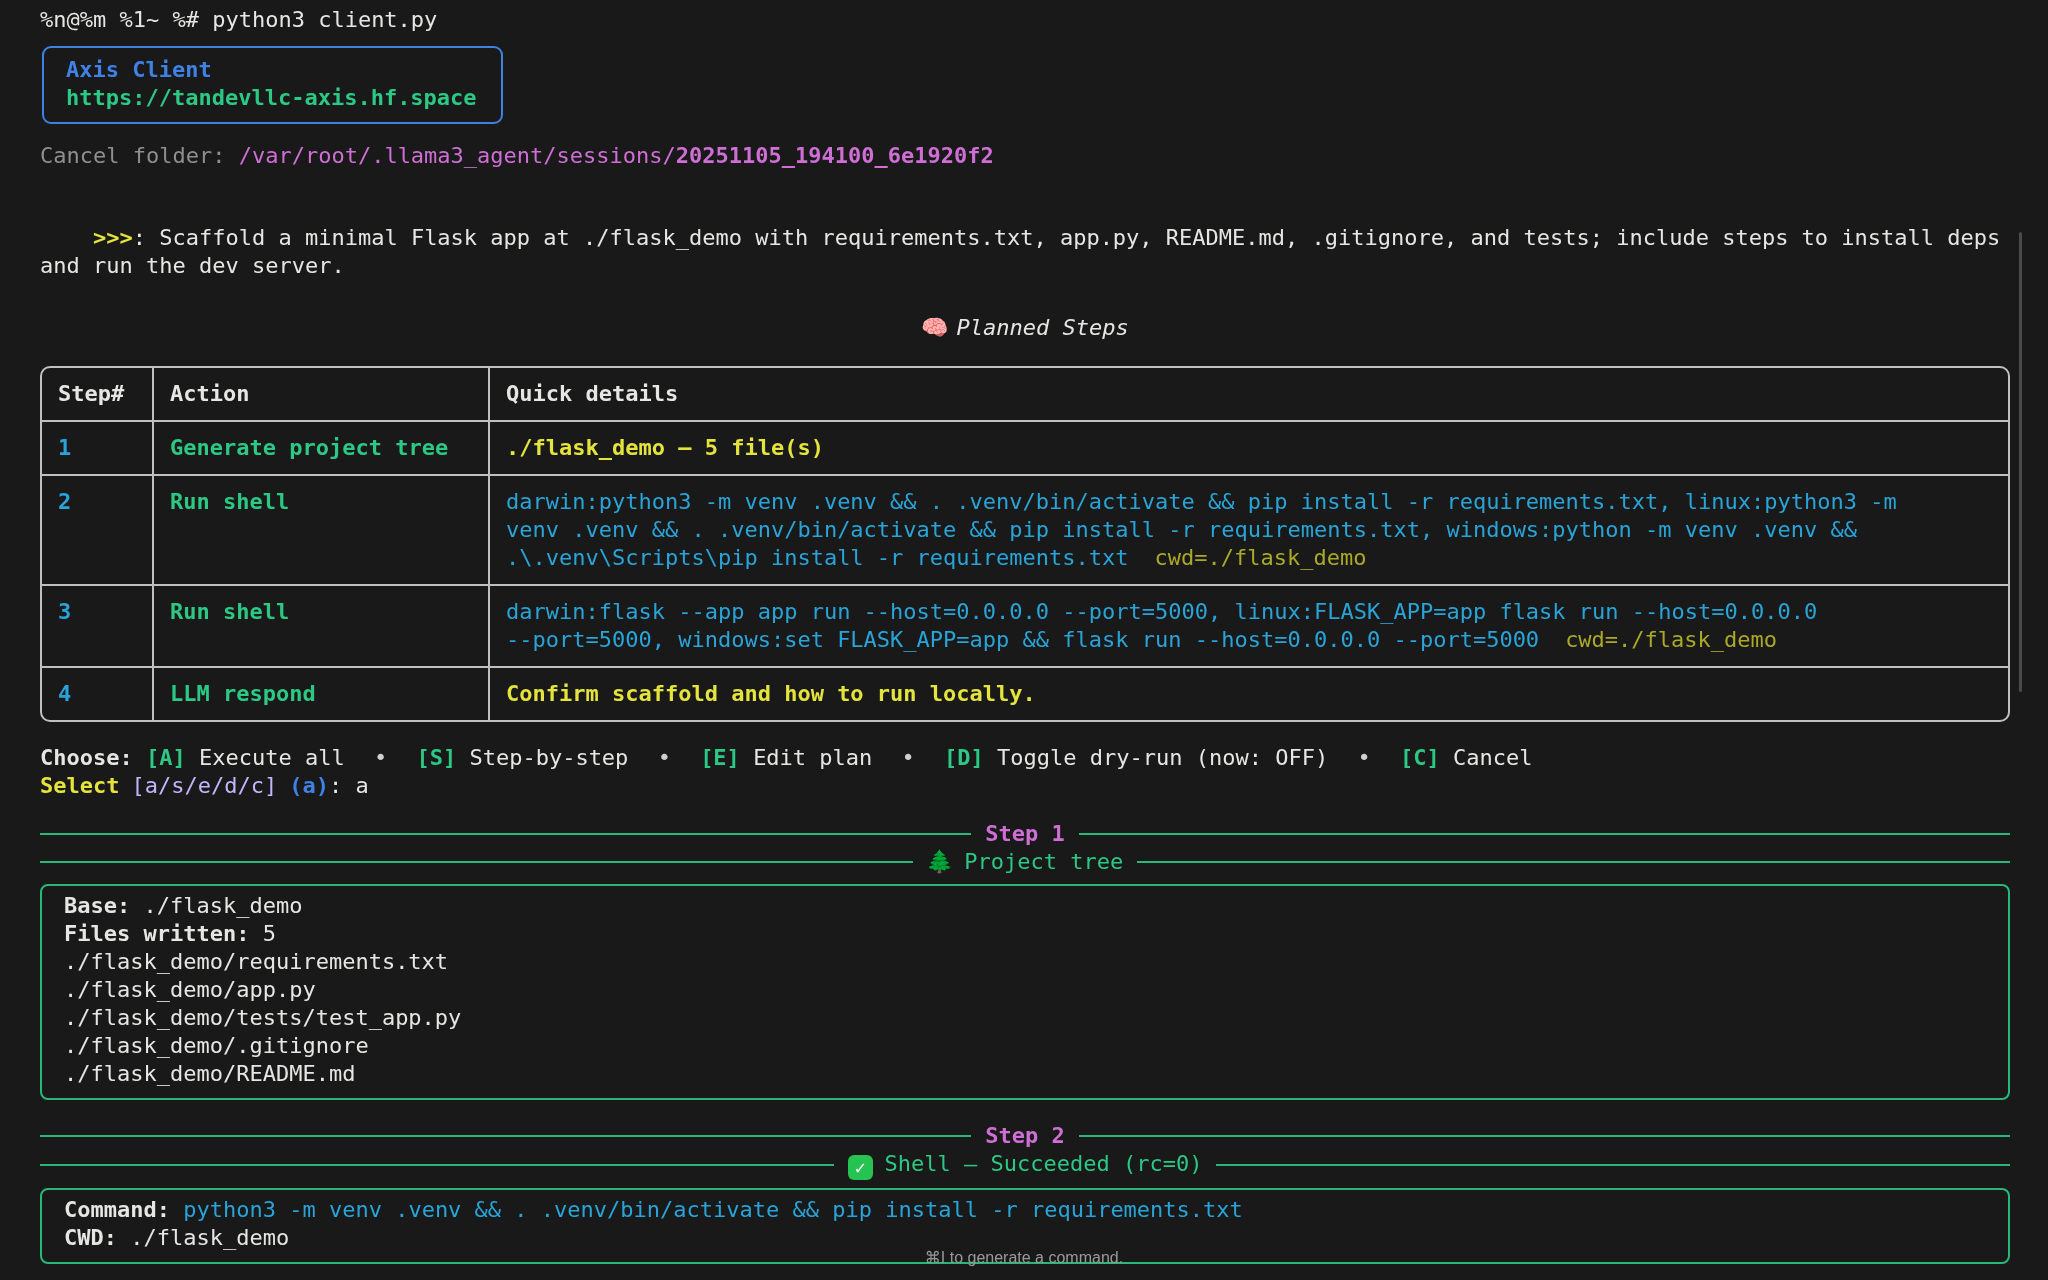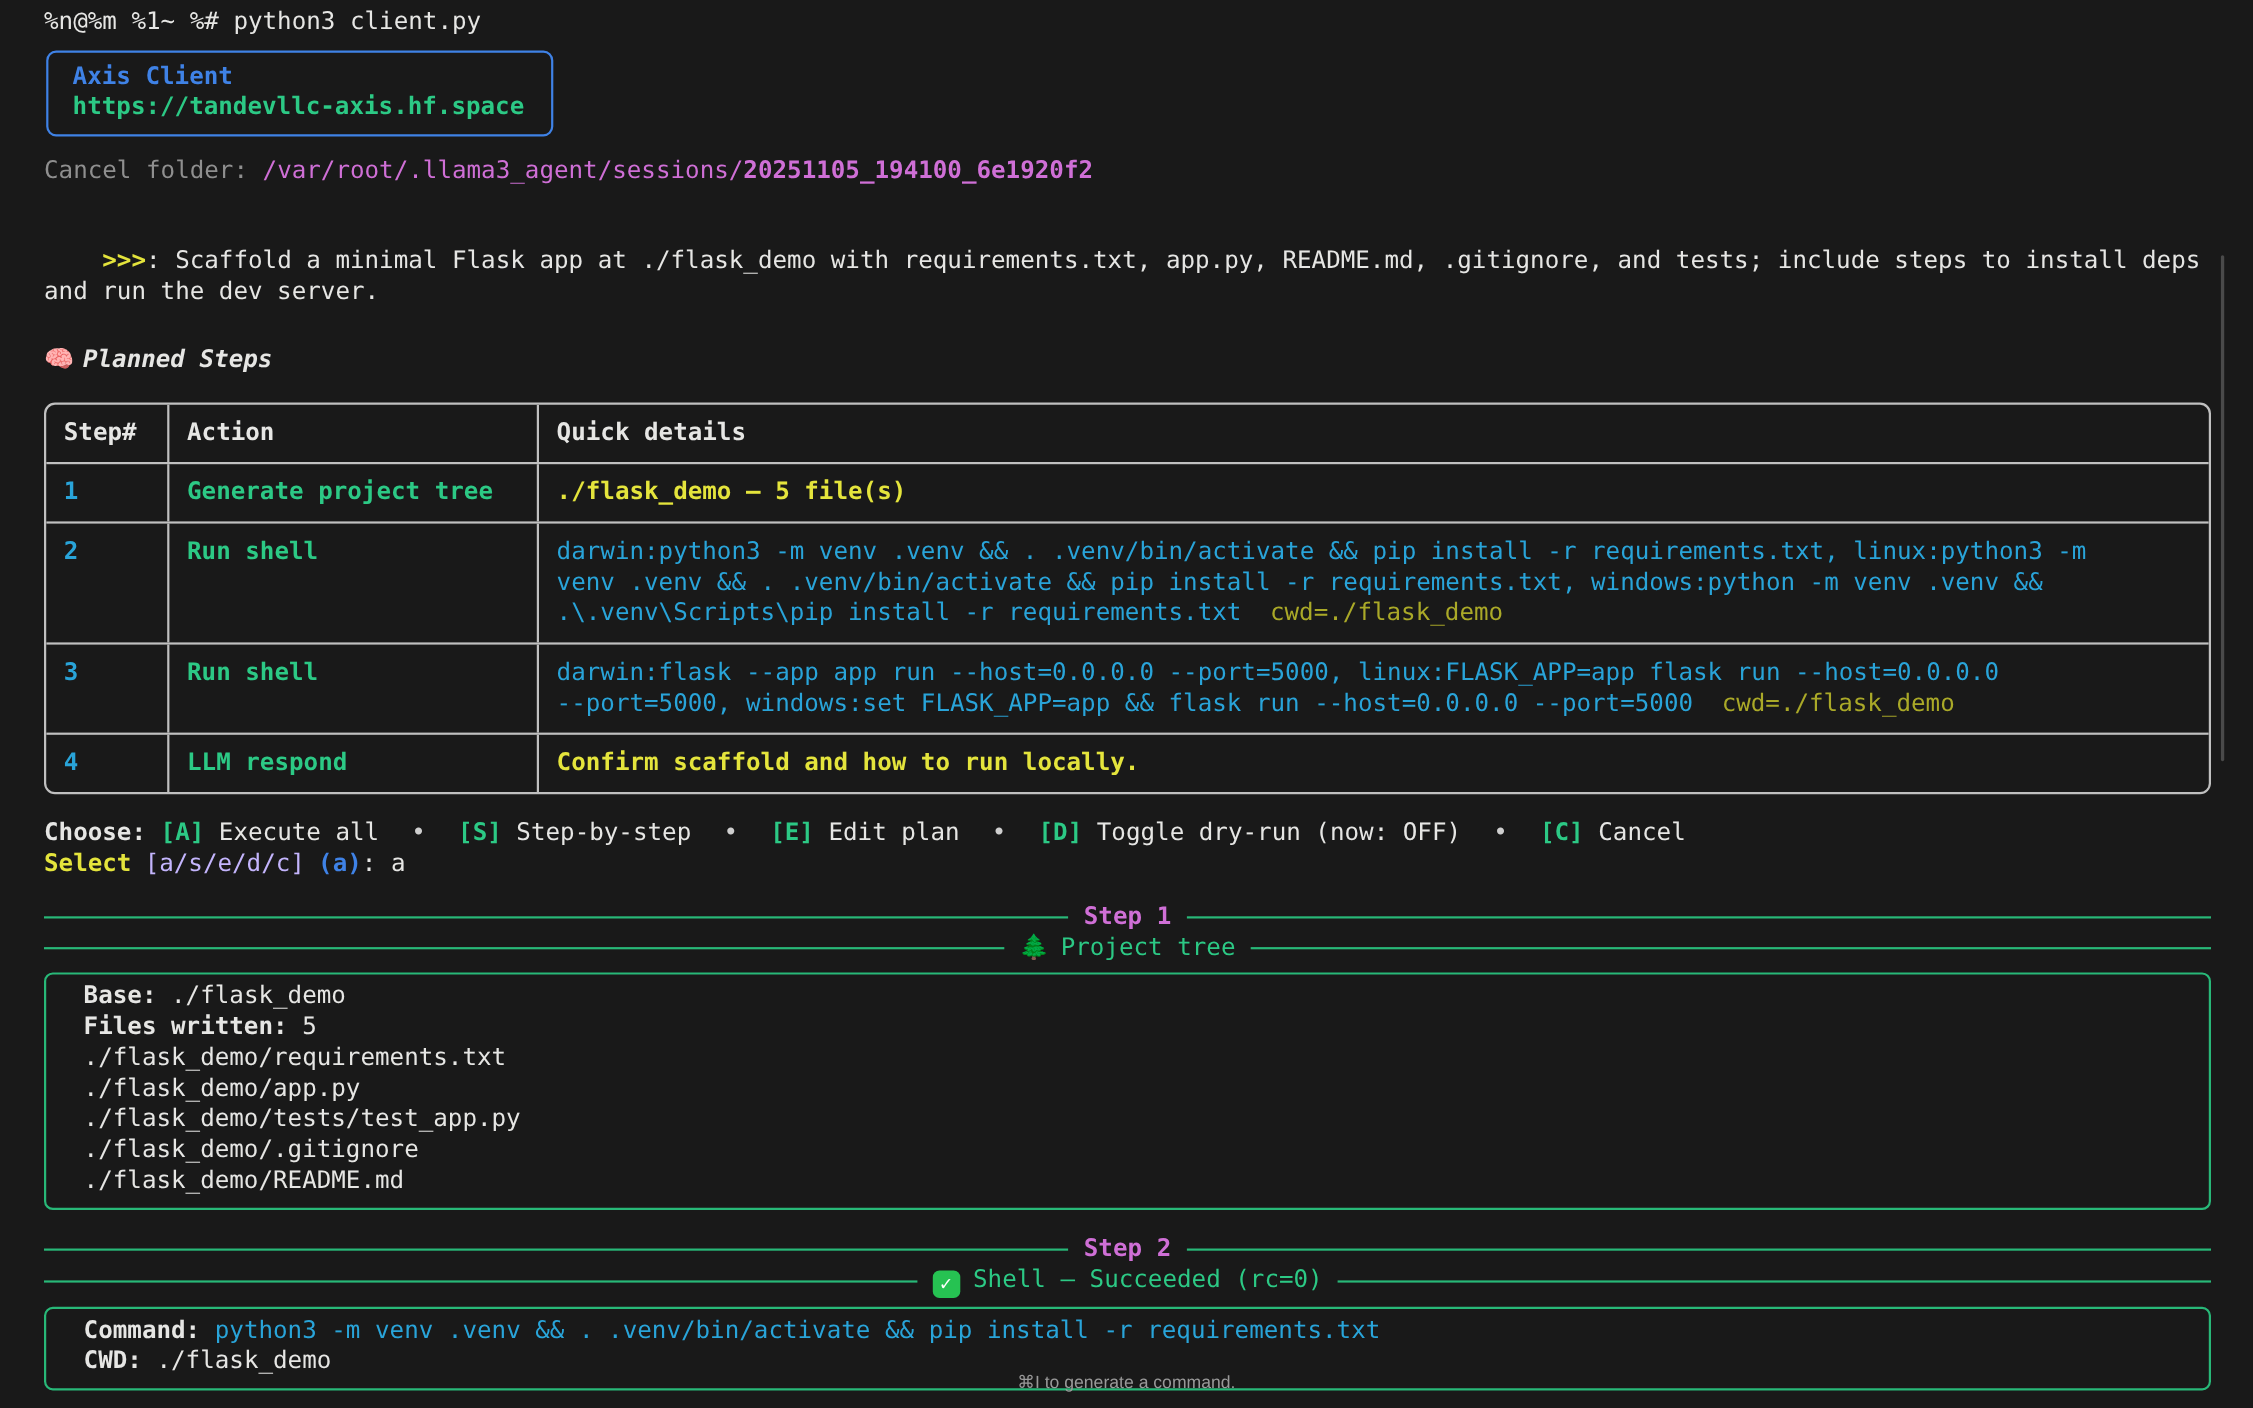--- a/index.html
+++ b/index.html
@@ -21,21 +21,21 @@
   .banner .title { color:#3f82e6; font-weight:bold; }
   .banner .url   { color:#2cc985; font-weight:bold; }
 
   .session { margin-top:18px; color:#8f8f8f; }
   .session .path { color:#cf6fd6; }
   .session .sid  { color:#cf6fd6; font-weight:bold; }
 
   .request { margin-top:26px; white-space:pre-wrap; }
   .request .marker { color:#e4e43c; font-weight:bold; }
 
-  .plan-head { font-style:italic; font-weight:bold; margin-top:6px; }
+  .plan-head { text-align:center; font-style:italic; font-weight:normal; margin-top:6px; }
   .plan-head .emoji { font-style:normal; margin-right:8px; }
 
   .plan-table { border:2px solid #c0c0c0; border-radius:10px; margin-top:24px; overflow:hidden; }
   .pt-row { display:grid; grid-template-columns:112px 336px 1fr; }
   .pt-row + .pt-row { border-top:2px solid #c0c0c0; }
   .pt-cell { padding:12px 16px; white-space:pre-wrap; }
   .pt-cell.c1, .pt-cell.c2 { border-right:2px solid #c0c0c0; }
   .hdr .pt-cell { font-weight:bold; }
   .num    { color:#29a4d9; font-weight:bold; }
   .action { color:#2cc985; font-weight:bold; }
@@ -55,21 +55,21 @@
   .rule { display:flex; align-items:center; }
   .rule .ln { flex:1; height:2px; background:#28b878; }
   .rule .lbl { margin:0 14px; font-weight:bold; white-space:pre; }
   .rule .lbl.step  { color:#cf6fd6; }
   .rule .lbl.green { color:#2cc985; font-weight:normal; }
   .rule .lbl .emoji { margin-right:10px; }
   .mt20 { margin-top:20px; } .mt8 { margin-top:0; } .mt22 { margin-top:22px; }
 
   .green-box {
     border:2px solid #28b878; border-radius:8px;
-    margin-top:8px; padding:6px 34px 10px;
+    margin-top:8px; padding:6px 22px 10px;
   }
   .b { font-weight:bold; }
   .cmd { color:#29a4d9; }
 
   .check-icon {
     display:inline-block; width:25px; height:25px; background:#26c252; border-radius:6px;
     color:#ffffff; text-align:center; line-height:25px; font-size:18px; font-weight:bold;
     vertical-align:-3px; margin-right:12px;
   }
 

